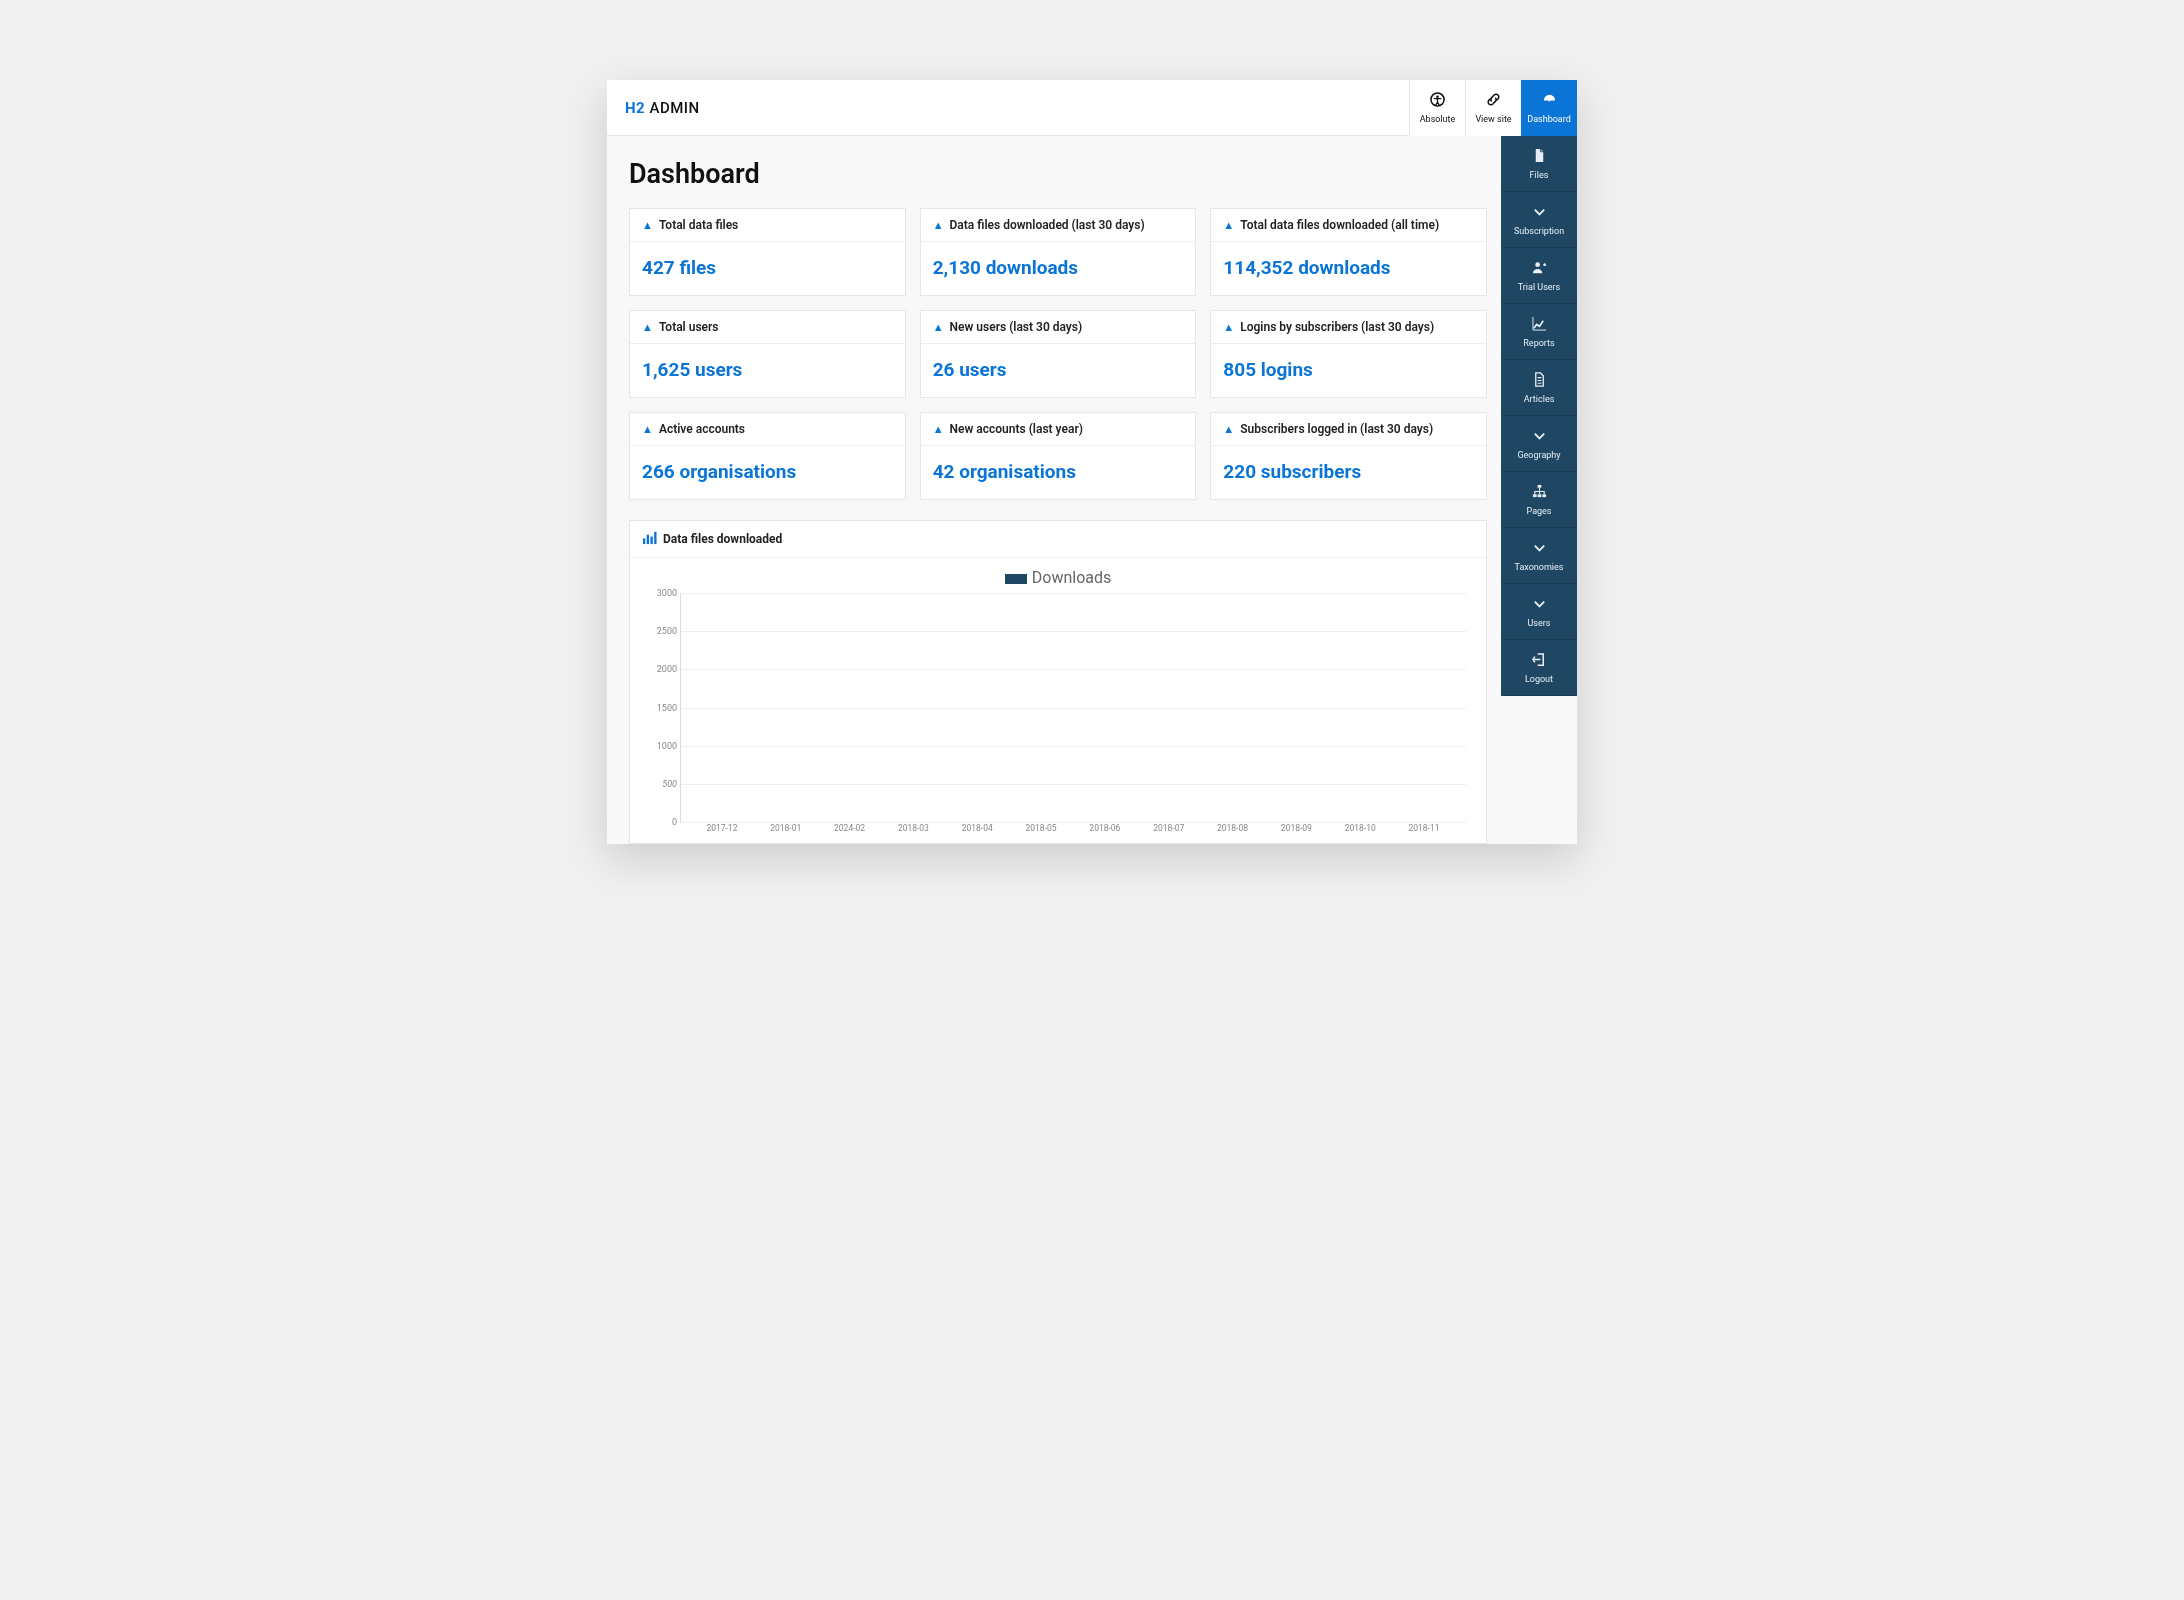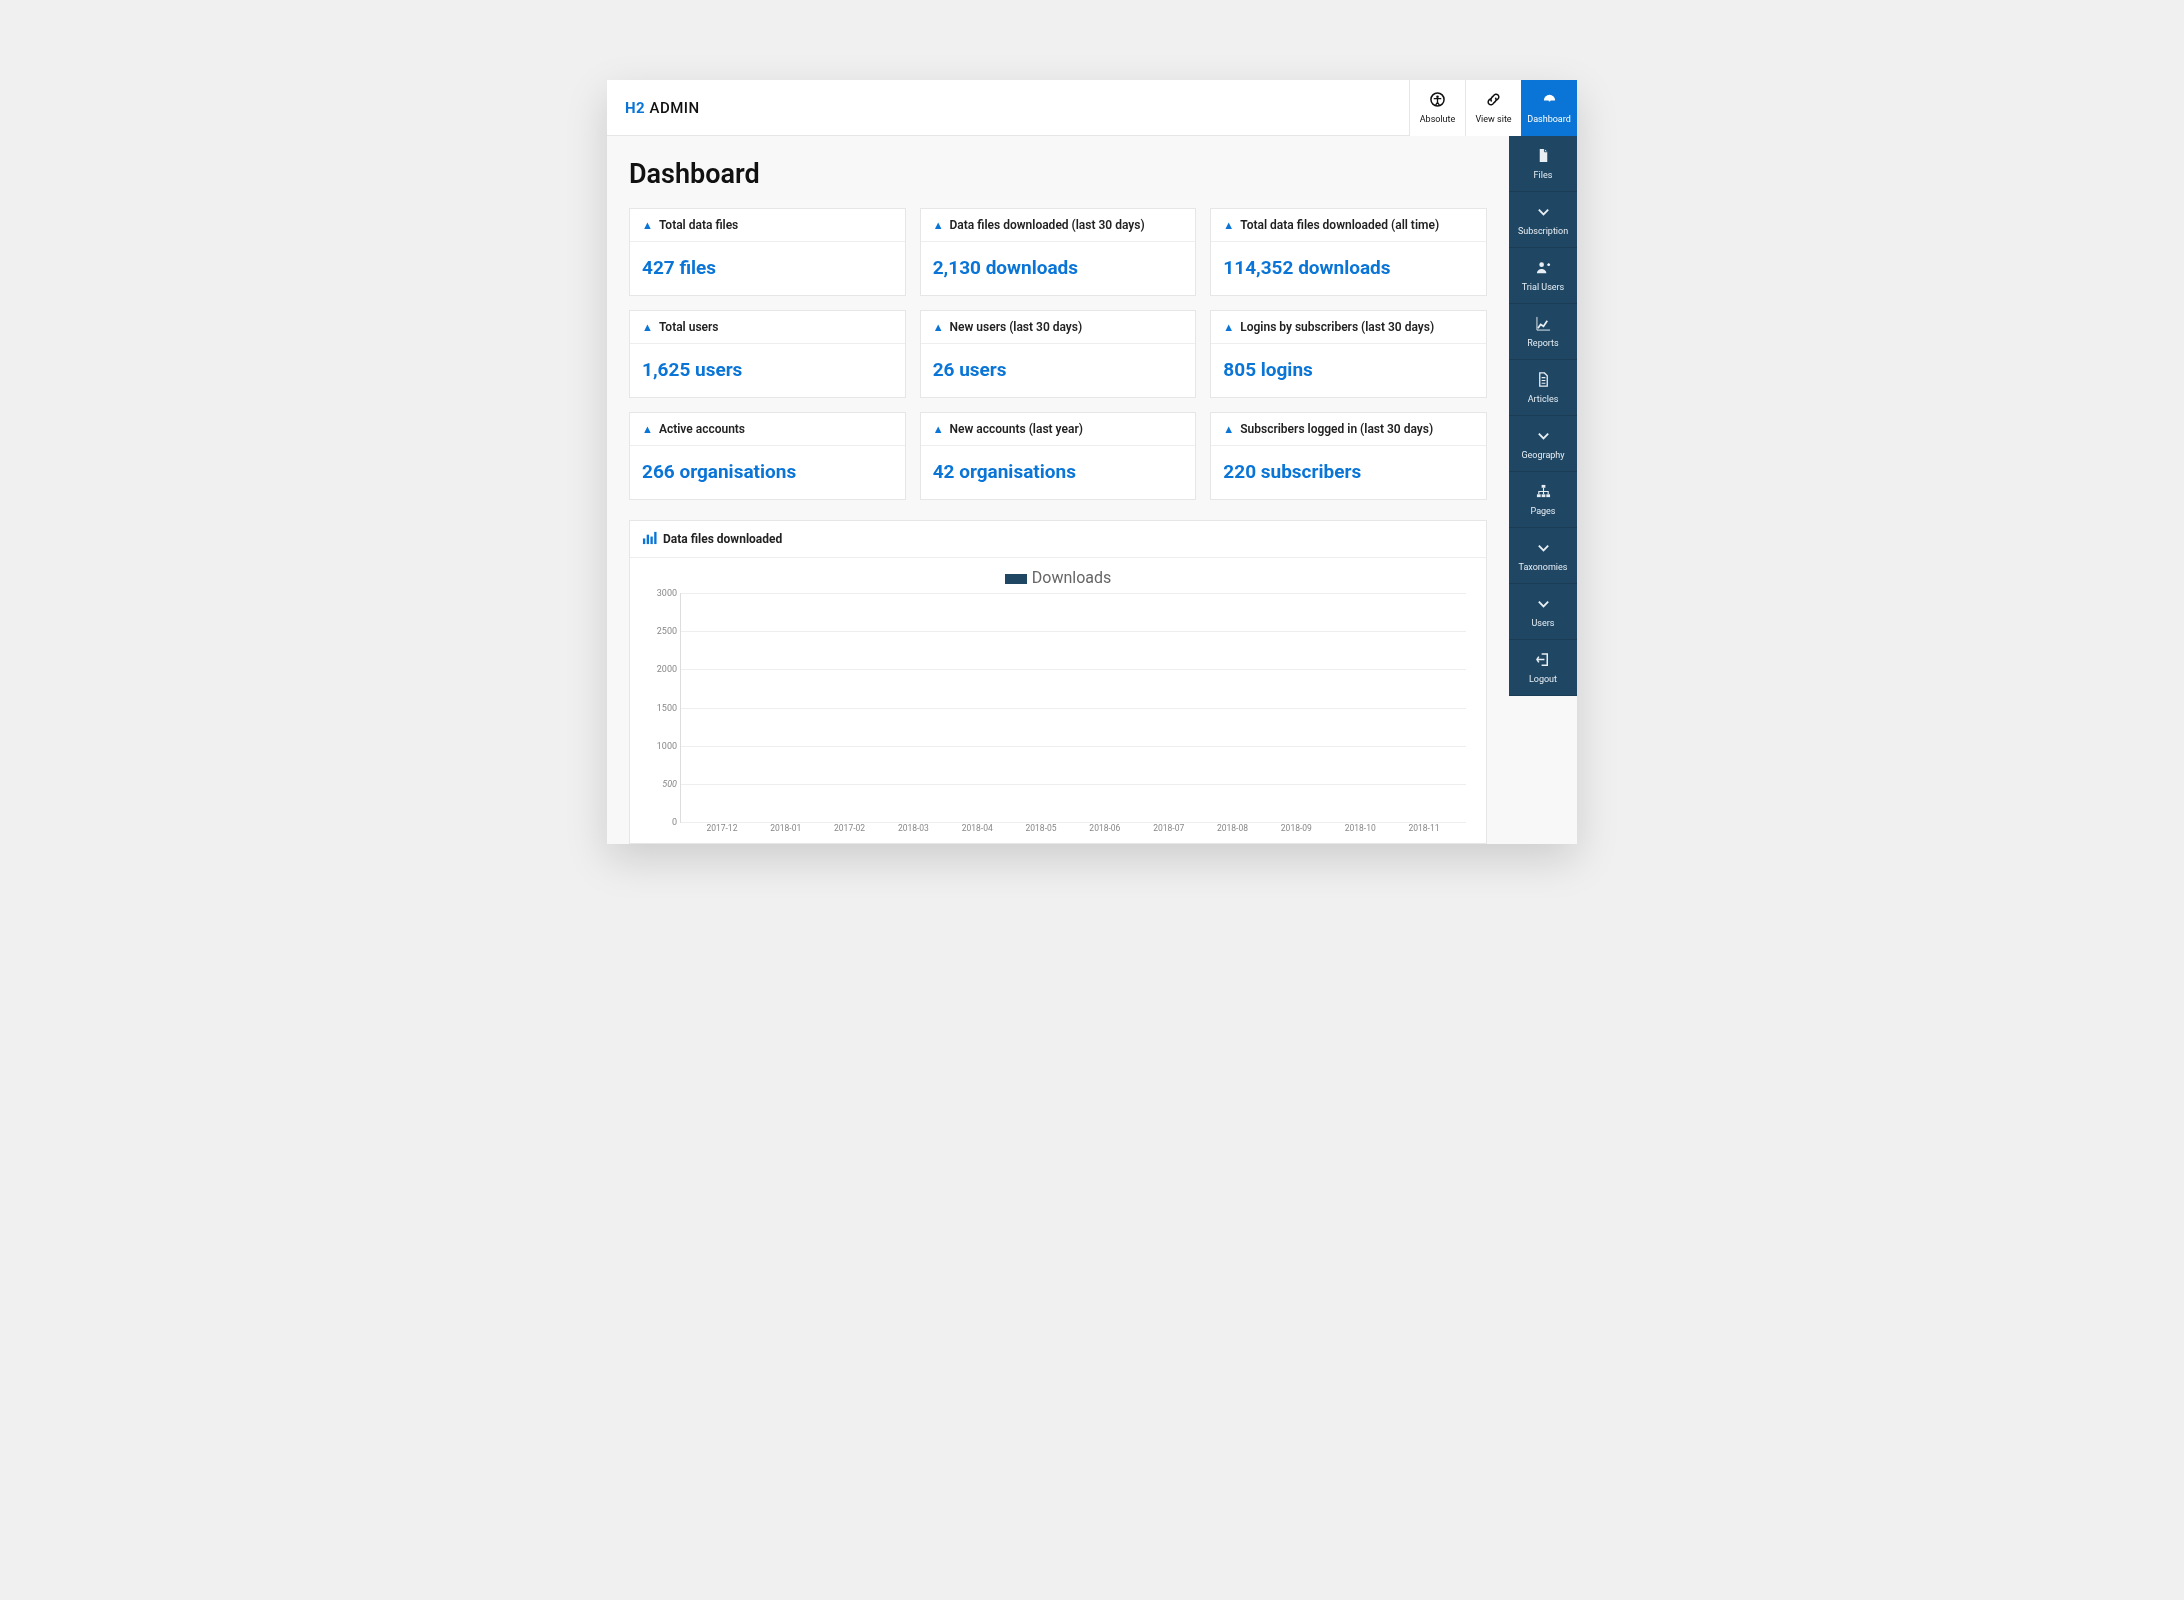--- a/index.html
+++ b/index.html
@@ -49,21 +49,21 @@
     cursor: pointer;
     background: #fff;
   }
   .header-btn .ico { font-size: 15px; margin-bottom: 3px; }
   .header-btn.primary { background: #0a75d6; color: #fff; border: none; }
   
   .siderail {
     position: absolute;
     top: 56px;
     right: 0;
-    width: 68px;
+    width: 76px;
     display: flex;
     flex-direction: column;
     background: #1f4764;
   }
   .rail-item {
     height: 56px;
     display: flex;
     flex-direction: column;
     align-items: center;
     justify-content: center;
@@ -417,21 +417,21 @@
                 <div class="bar" style="height: 96%;"></div>
               </div>
               <div class="bar-col">
                 <div class="bar" style="height: 24%;"></div>
               </div>
             </div>
           </div>
         <div class="xlabels" id="xlabels">
             <div class="xlabel">2017-12</div>
             <div class="xlabel">2018-01</div>
-            <div class="xlabel">2017-02</div>
+            <div class="xlabel">2024-02</div>
             <div class="xlabel">2018-03</div>
             <div class="xlabel">2018-04</div>
             <div class="xlabel">2018-05</div>
             <div class="xlabel">2018-06</div>
             <div class="xlabel">2018-07</div>
             <div class="xlabel">2018-08</div>
             <div class="xlabel">2018-09</div>
             <div class="xlabel">2018-10</div>
             <div class="xlabel">2018-11</div>
           </div>

